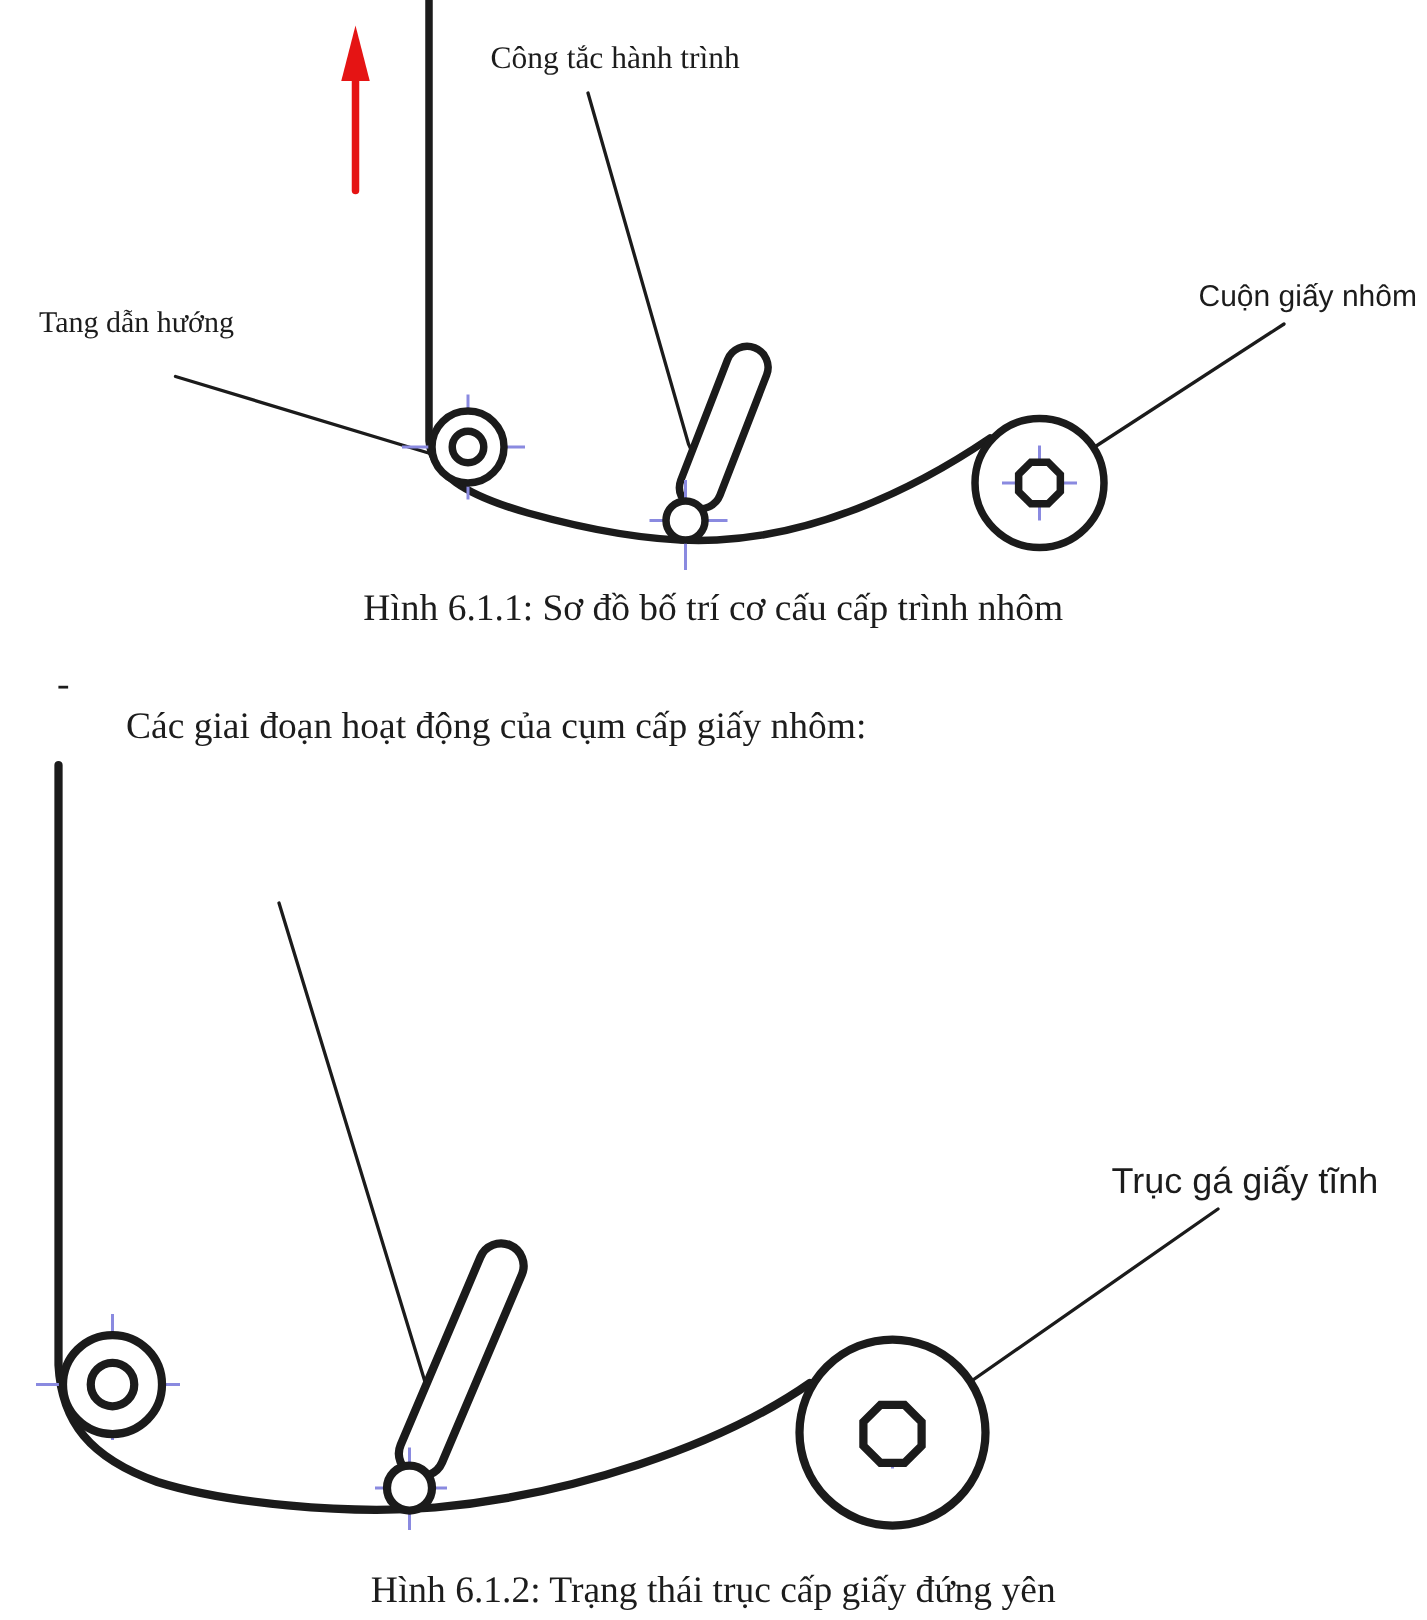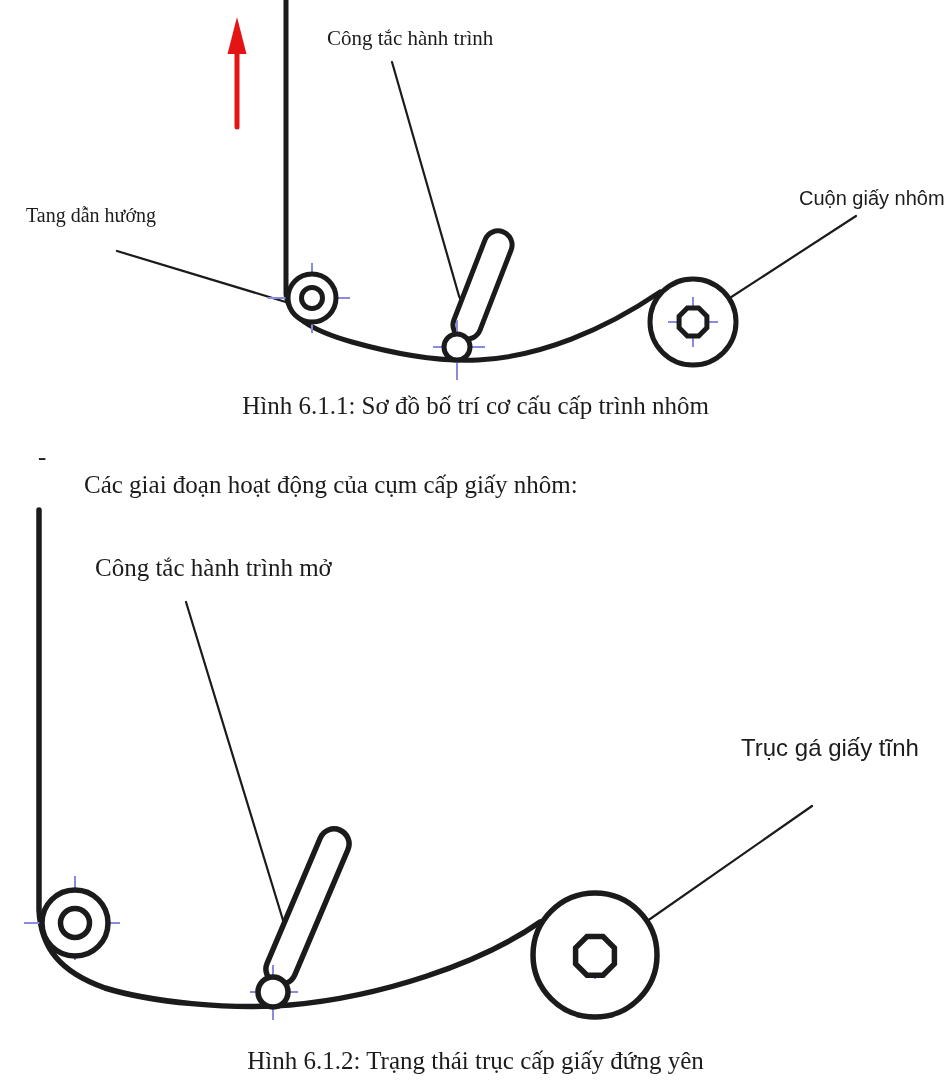--- a/index.html
+++ b/index.html
@@ -27,21 +27,21 @@
   .arrow-shaft{stroke:var(--arrow);stroke-width:5;stroke-linecap:round;}
   .arrow-head{fill:var(--arrow);}
   
   .lbl{position:absolute;white-space:nowrap;line-height:1.15;}
   .serif{font-family:"Liberation Serif", serif;}
   .sans{font-family:"Liberation Sans", sans-serif;}
   .lbl-switch1{left:327px;top:26px;font-size:21px;}
   .lbl-guide{left:26px;top:204px;font-size:20px;}
   .lbl-roll{left:799px;top:187px;font-size:20px;}
   .lbl-switch2{left:95px;top:554px;font-size:25px;}
-  .lbl-shaft{left:741px;top:734px;font-size:24px;}
+  .lbl-shaft{left:741px;top:774px;font-size:24px;}
   .caption{position:absolute;left:0;width:951px;text-align:center;font-size:25px;}
   .caption-1{top:392px;}
   .caption-2{top:1047px;}
   .bullet-row{position:absolute;left:0;top:443px;width:951px;font-size:25px;}
   .bullet-dash{position:absolute;left:38px;top:0;}
   .bullet-text{position:absolute;left:84px;top:0;margin-top:28px;}
 </style>
 </head>
 <body>
 
@@ -120,18 +120,17 @@
 
   <div class="lbl sans lbl-roll">Cuộn giấy nhôm</div>
 
   <div class="caption caption-1 serif">Hình 6.1.1: Sơ đồ bố trí cơ cấu cấp trình nhôm</div>
 
   <div class="bullet-row serif">
     <span class="bullet-dash">-</span>
     <span class="bullet-text">Các giai đoạn hoạt động của cụm cấp giấy nhôm:</span>
   </div>
 
-  <div class="lbl serif lbl-switch2">Công tắc hành trình mở</div>
 
   <div class="lbl sans lbl-shaft">Trục gá giấy tĩnh</div>
 
   <div class="caption caption-2 serif">Hình 6.1.2: Trạng thái trục cấp giấy đứng yên</div>
 </div>
 
 </body></html>

